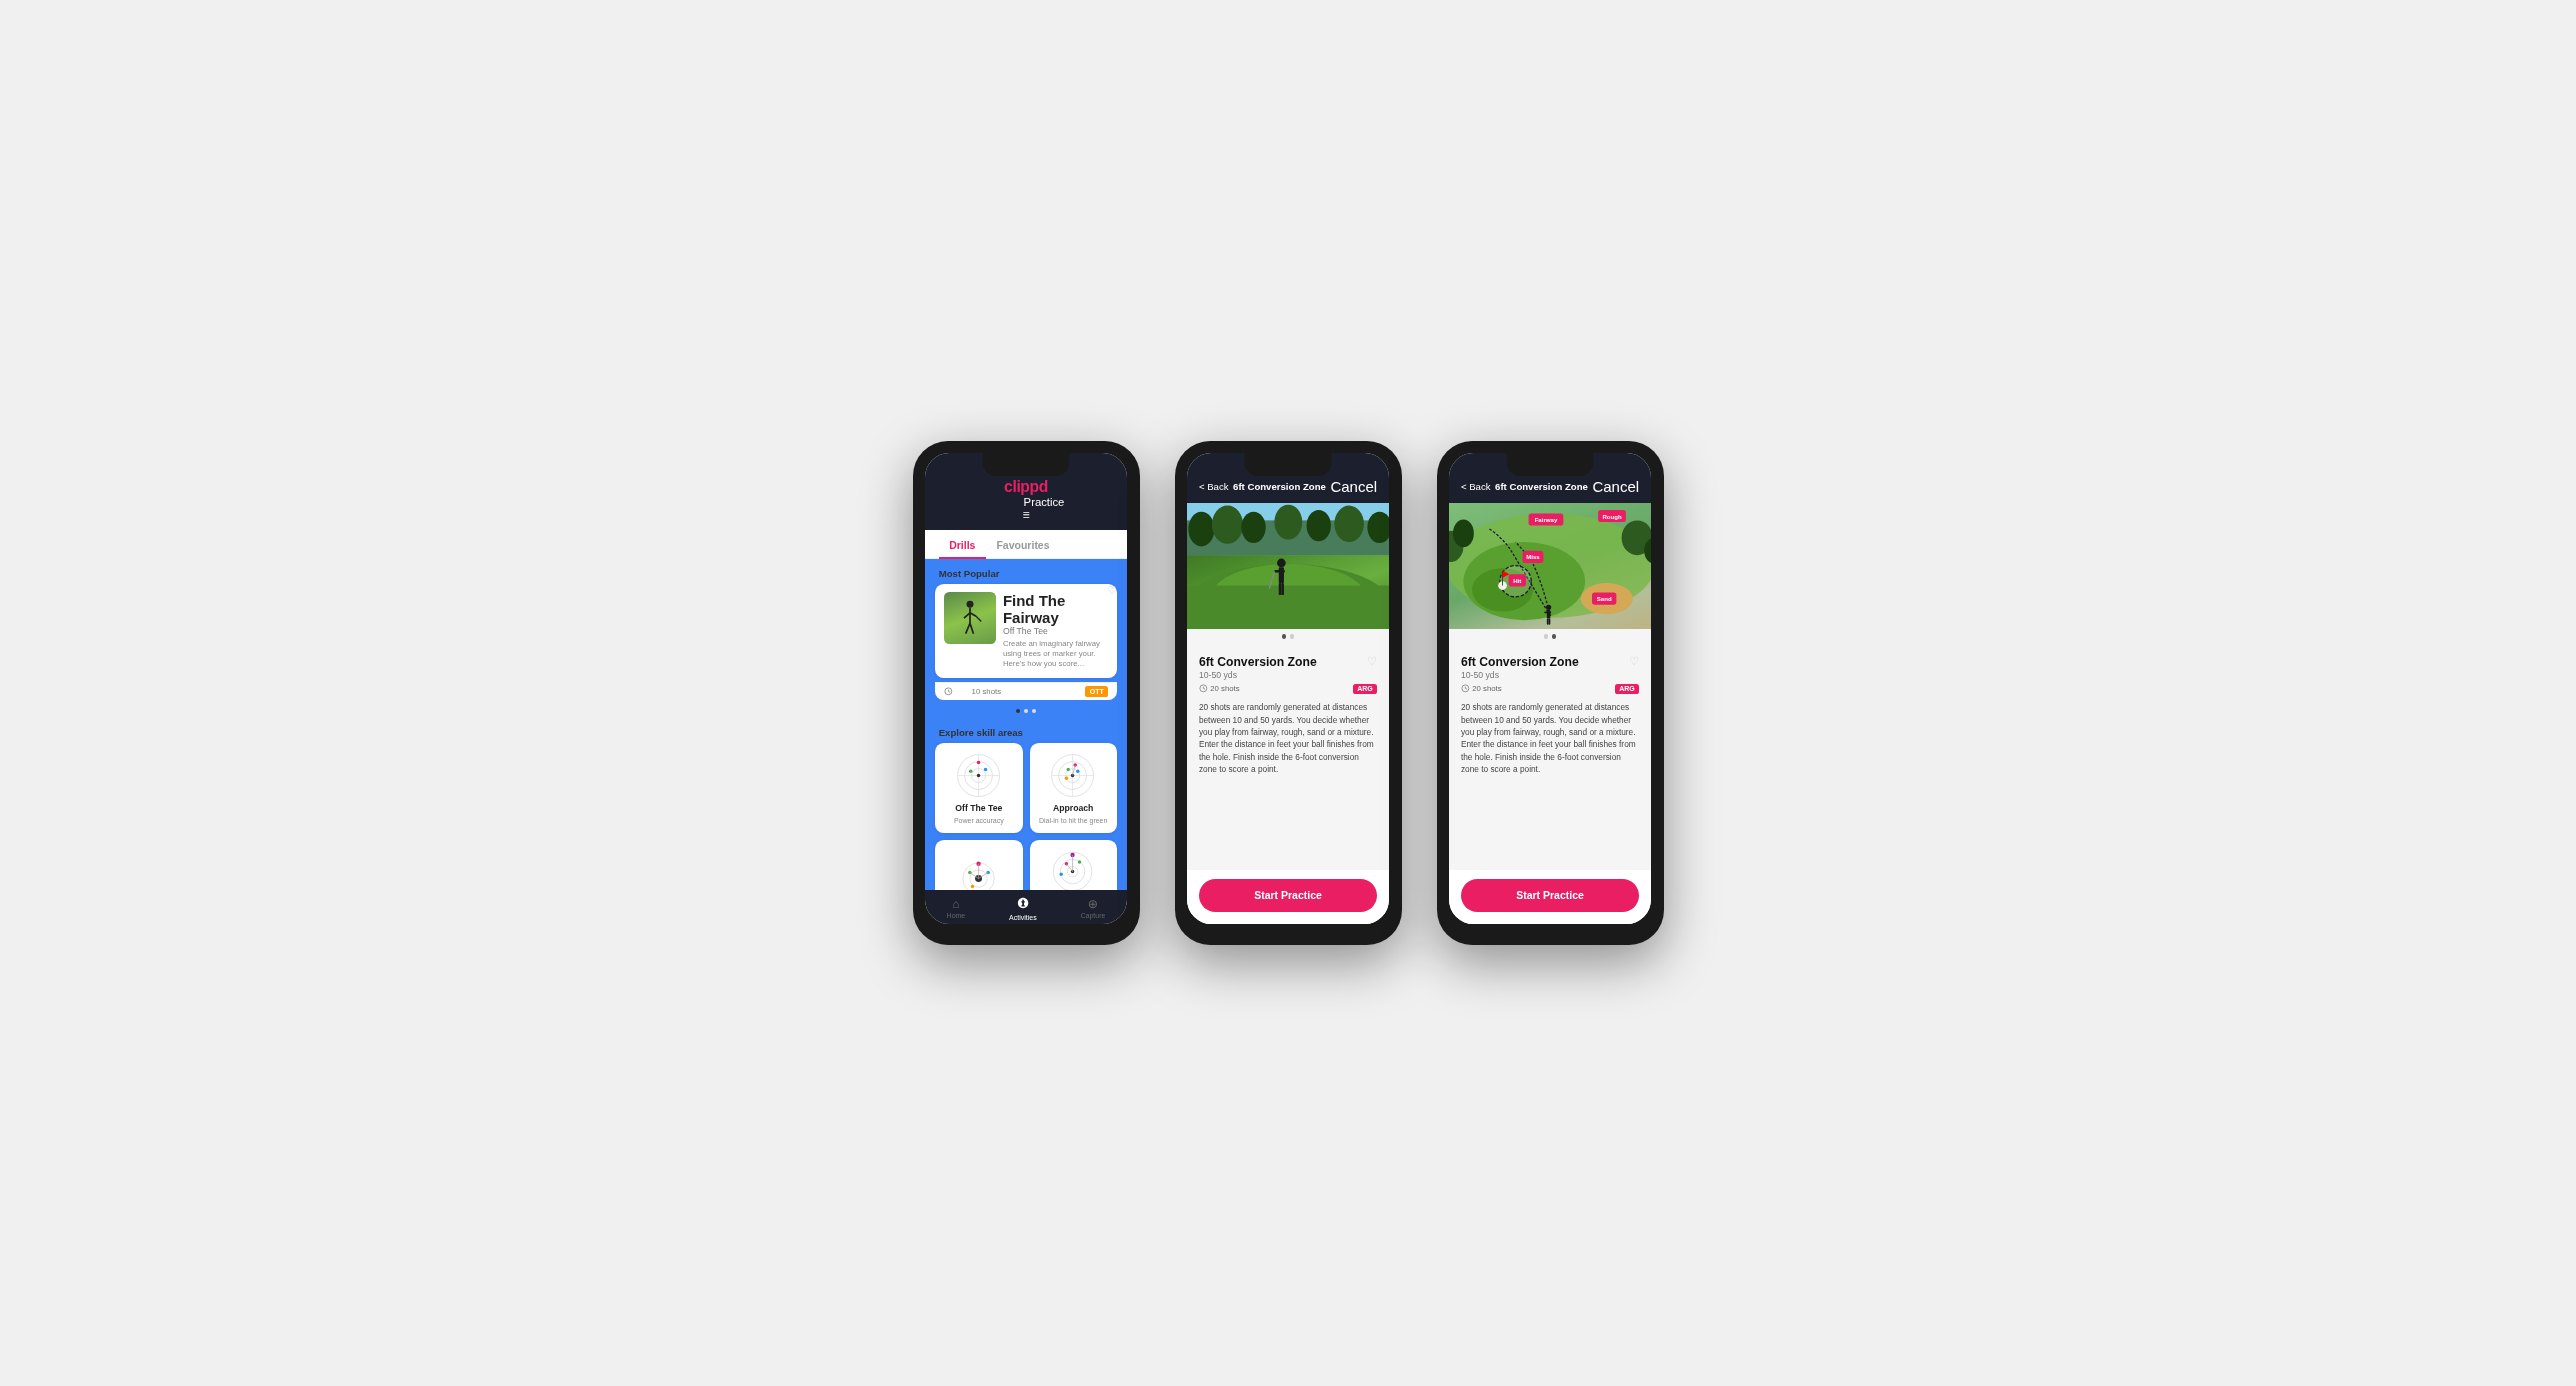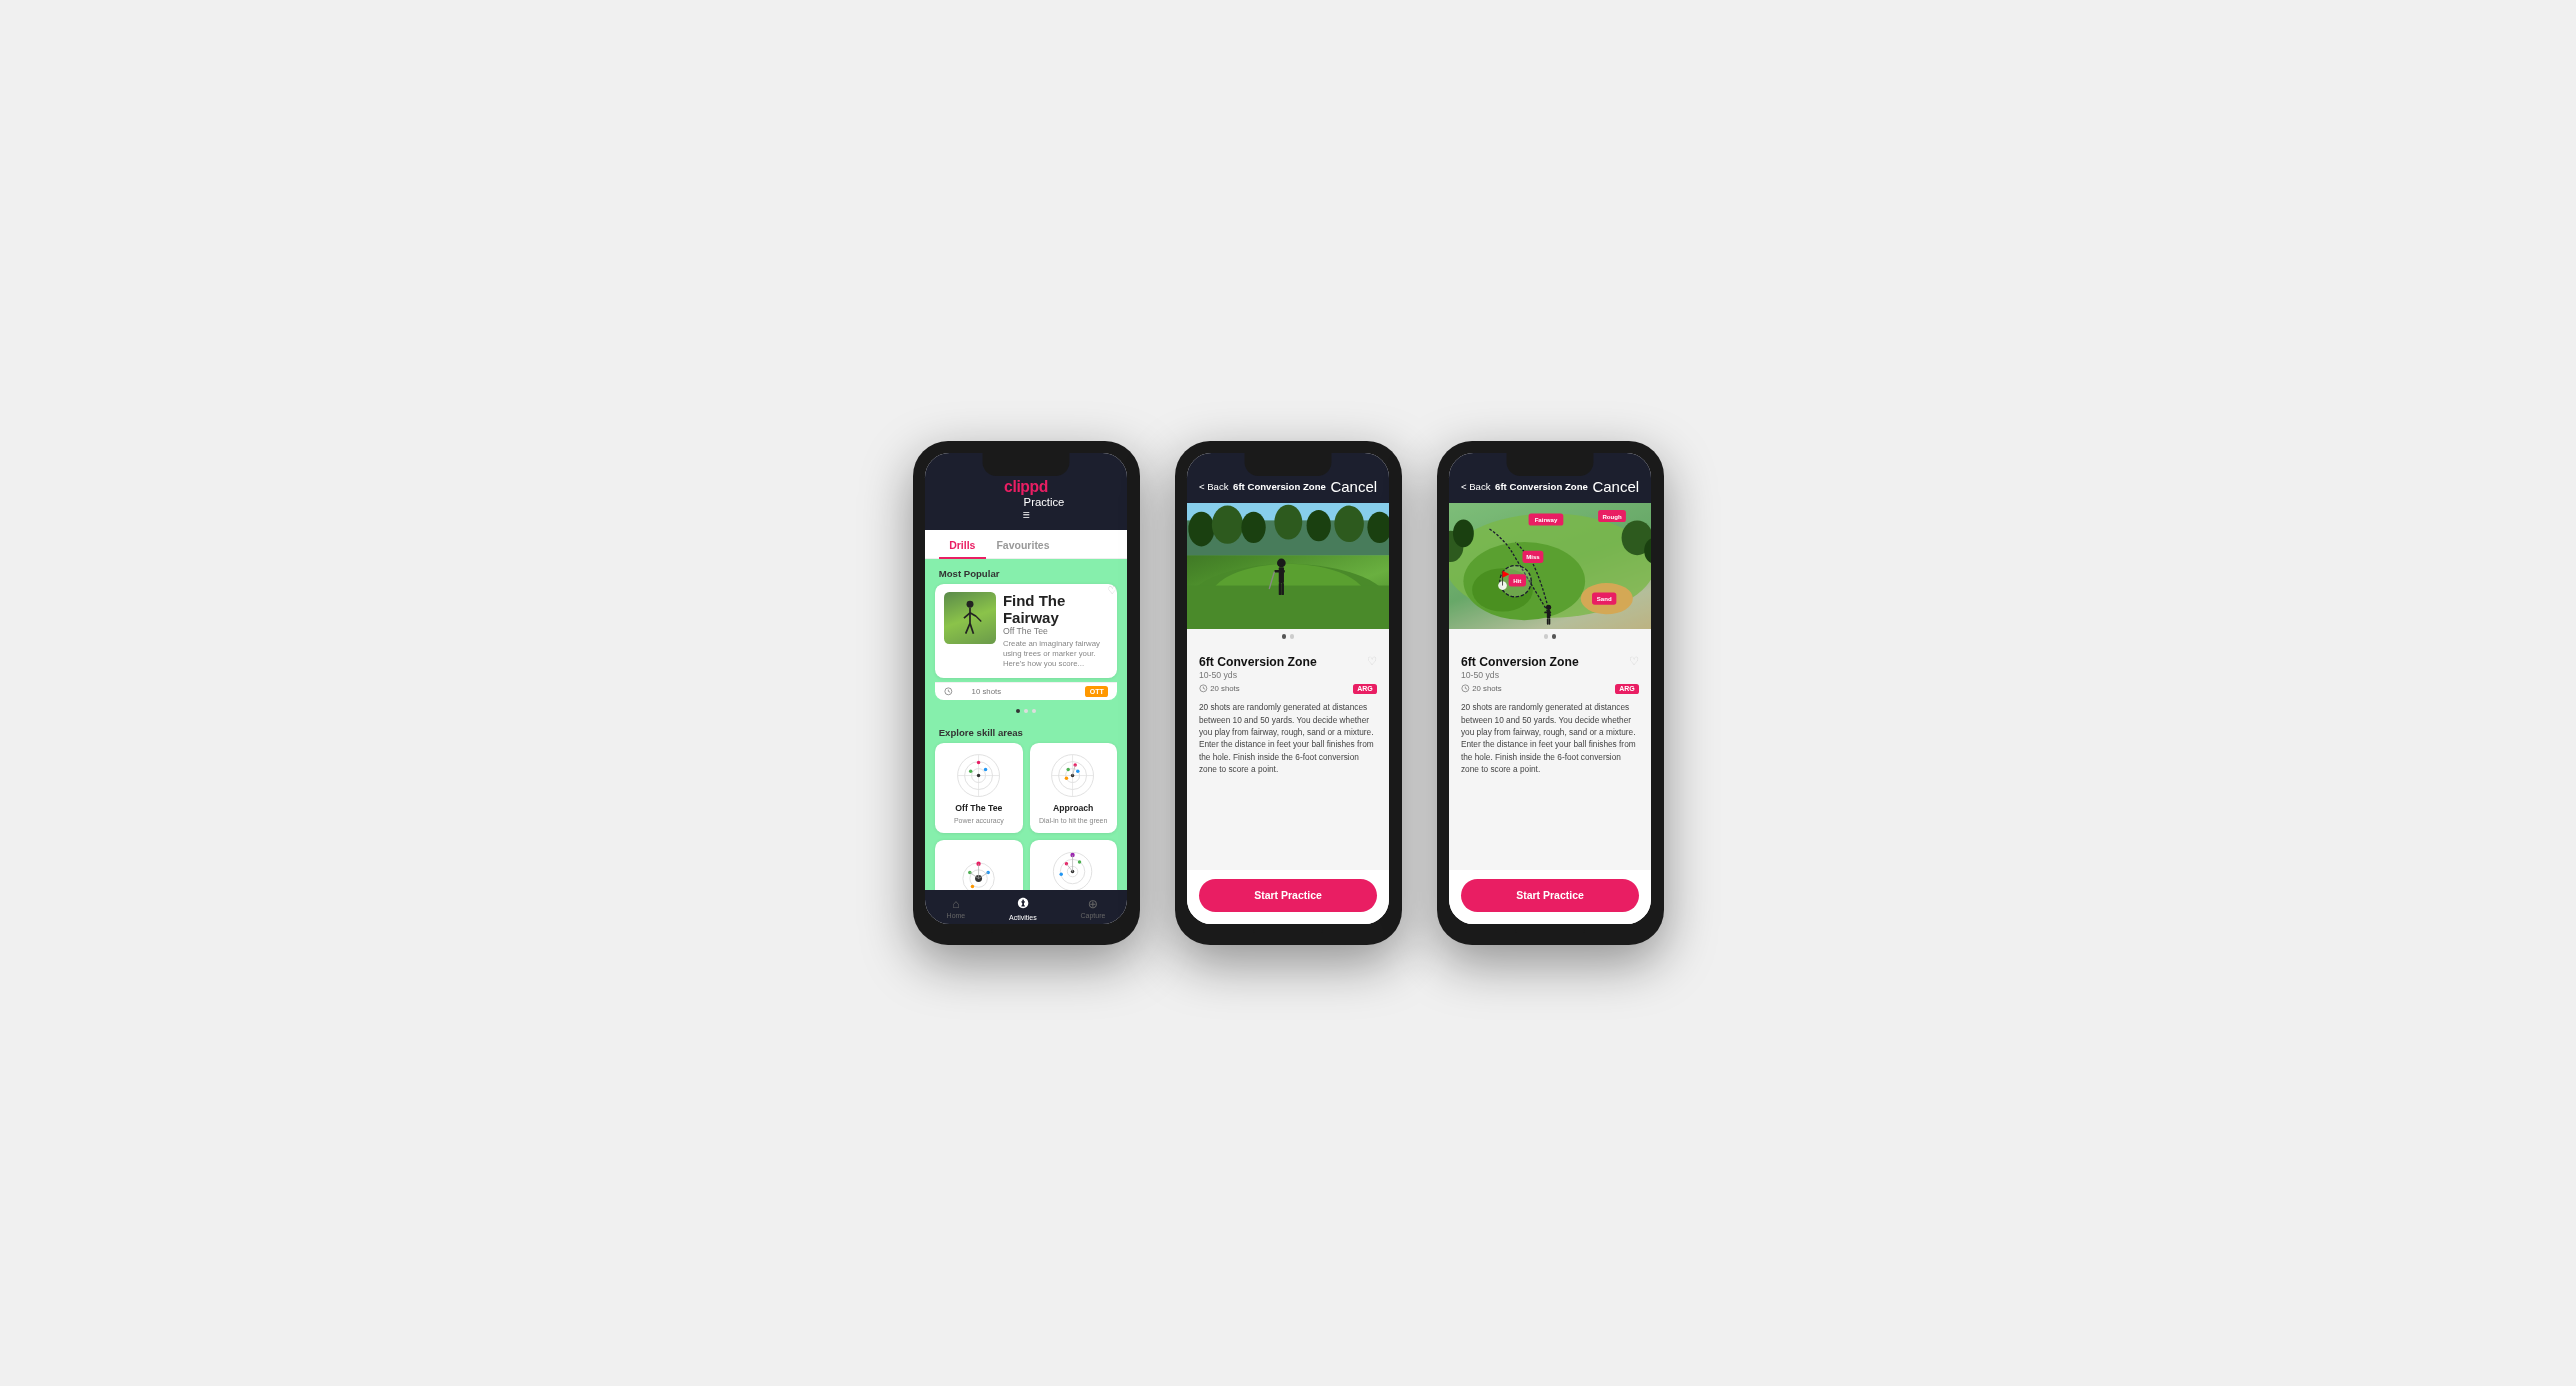--- a/index.html
+++ b/index.html
@@ -98,21 +98,21 @@
       position: absolute;
       bottom: -0.9px;
       left: 0;
       right: 0;
       height: 1.7px;
       background: #e91e63;
     }
     .p1-content {
       flex: 1;
       overflow-y: auto;
-      background: #86efac;
+      background: #3b82f6;
     }
     .p1-content::-webkit-scrollbar { display: none; }
     .p1-section-title {
       font-size: 9.6px;
       font-weight: 600;
       color: #333;
       padding: 8.7px 14px 5.2px;
     }
     .p1-card {
       background: #fff;

